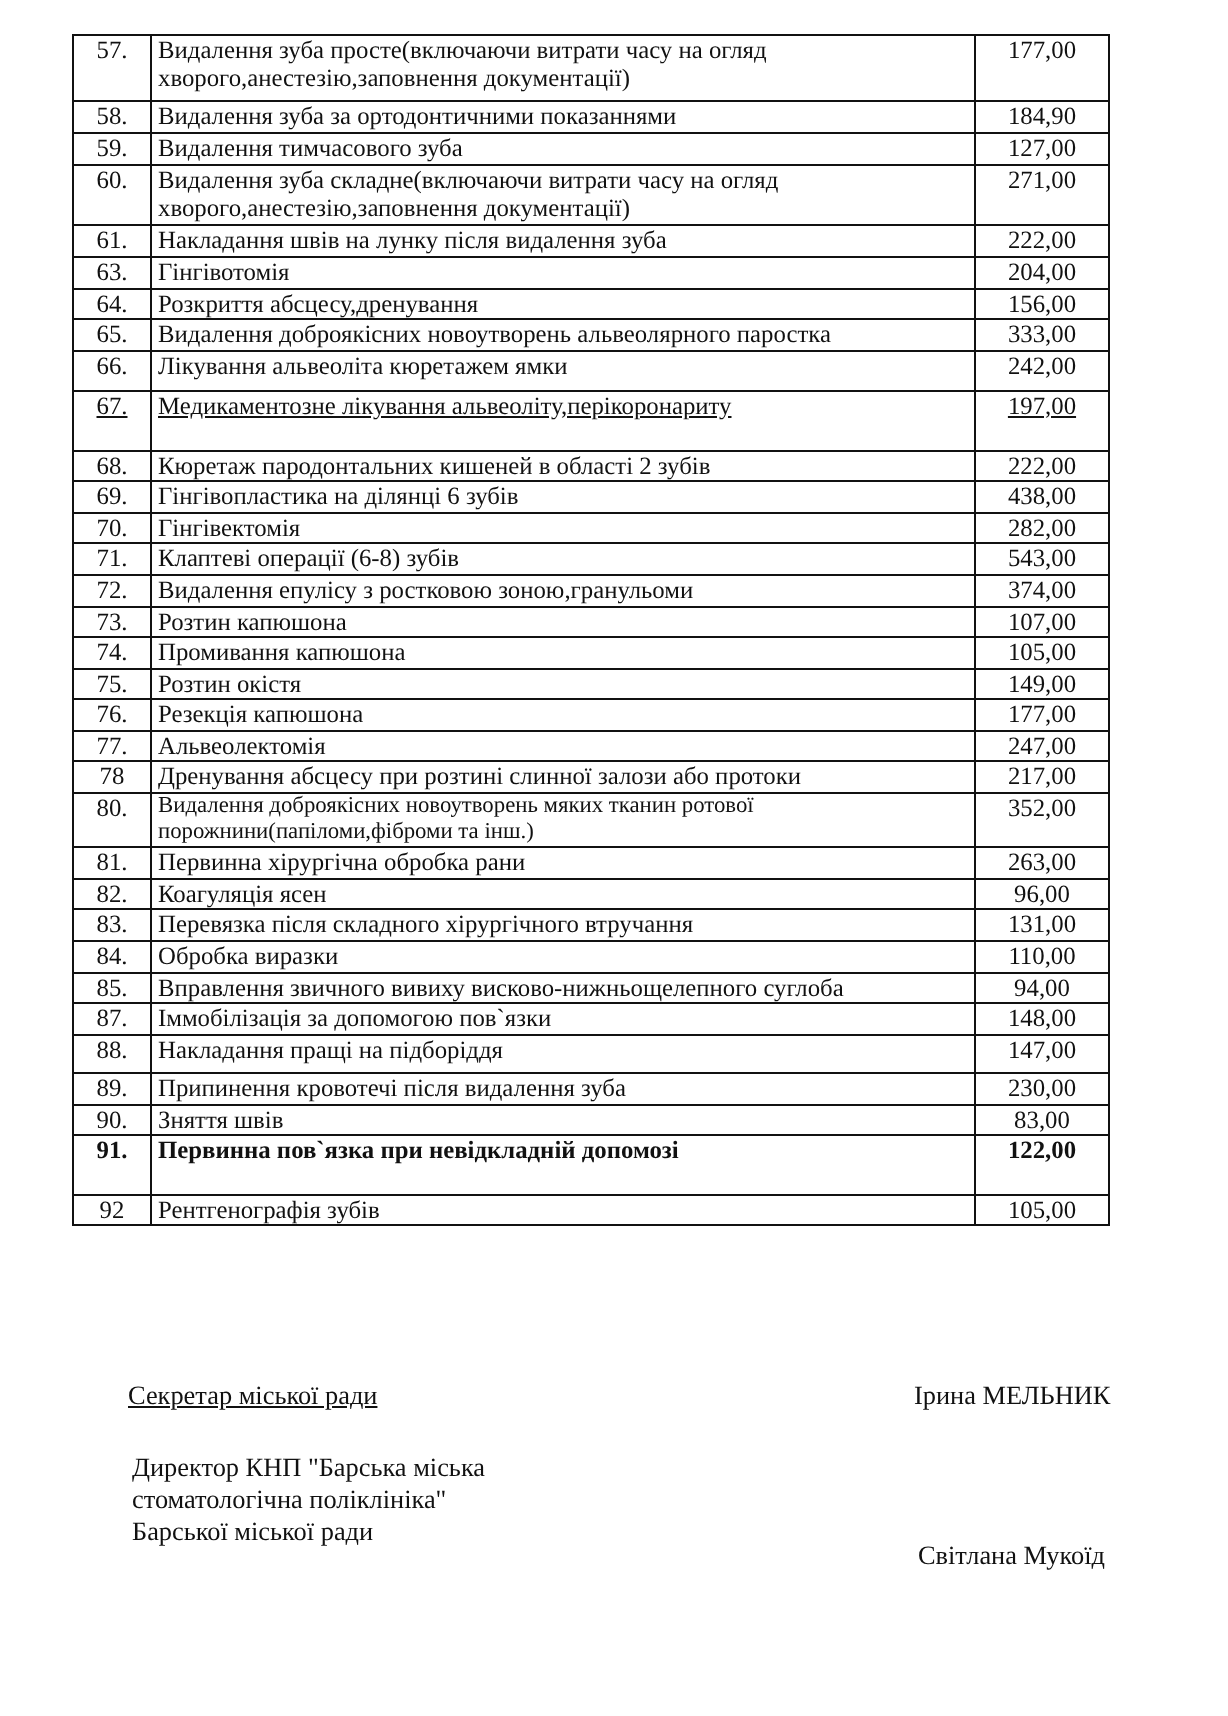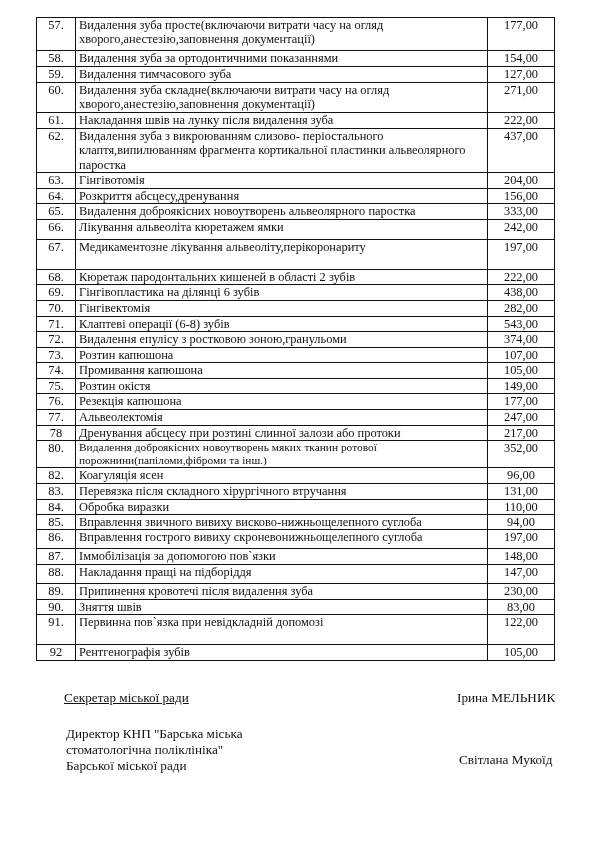--- a/index.html
+++ b/index.html
@@ -25,21 +25,21 @@
   td.num { width: 32px; text-align: center; padding: 0 2px; }
   td.desc { width: 405px; }
   td.price { width: 60px; text-align: center; }
   td.desc.small { font-size: 11.4px; line-height: 13px; }
   .sig {
     position: absolute; font-size: 13.2px; line-height: 16px; white-space: nowrap;
   }
   .sig-left-1 { left: 64px; top: 690px; text-decoration: underline; }
   .sig-right-1 { left: 457px; top: 690px; }
   .sig-left-2 { left: 66px; top: 726px; }
-  .sig-right-2 { left: 459px; top: 752px; }
+  .sig-right-2 { left: 459px; top: 770px; }
   .sig-block div { white-space: nowrap; }
 </style>
 </head>
 <body>
 
 <div class="page">
   <table class="price-table">
     <tbody id="table-body">
         <tr style="height: 33px;">
           <td class="num">57.</td>
@@ -47,21 +47,21 @@
             <div>Видалення зуба просте(включаючи витрати часу на огляд</div>
             <div>хворого,анестезію,заповнення документації)</div>
           </td>
           <td class="price">177,00</td>
         </tr>
         <tr style="height: 16px;">
           <td class="num">58.</td>
           <td class="desc">
             <div>Видалення зуба за ортодонтичними показаннями</div>
           </td>
-          <td class="price">154,00</td>
+          <td class="price">184,90</td>
         </tr>
         <tr style="height: 16px; padding-left: 20px;">
           <td class="num">59.</td>
           <td class="desc">
             <div>Видалення тимчасового зуба</div>
           </td>
           <td class="price">127,00</td>
         </tr>
         <tr style="height: 22px; margin-top: 36px;">
           <td class="num">60.</td>
@@ -71,29 +71,20 @@
           </td>
           <td class="price">271,00</td>
         </tr>
         <tr style="height: 16px;">
           <td class="num">61.</td>
           <td class="desc">
             <div>Накладання швів на лунку після видалення зуба</div>
           </td>
           <td class="price">222,00</td>
         </tr>
-        <tr style="height: 43px;">
-          <td class="num">62.</td>
-          <td class="desc">
-            <div>Видалення зуба з викроюванням слизово- періостального</div>
-            <div>клаптя,випилюванням фрагмента кортикальної пластинки альвеолярного</div>
-            <div>паростка</div>
-          </td>
-          <td class="price">437,00</td>
-        </tr>
         <tr style="height: 16px;">
           <td class="num">63.</td>
           <td class="desc">
             <div>Гінгівотомія</div>
           </td>
           <td class="price">204,00</td>
         </tr>
         <tr style="height: 15px;">
           <td class="num">64.</td>
           <td class="desc">
@@ -108,21 +99,21 @@
           </td>
           <td class="price">333,00</td>
         </tr>
         <tr style="height: 20px;">
           <td class="num">66.</td>
           <td class="desc">
             <div>Лікування альвеоліта кюретажем ямки</div>
           </td>
           <td class="price">242,00</td>
         </tr>
-        <tr style="height: 30px;">
+        <tr style="height: 30px; text-decoration: underline;">
           <td class="num">67.</td>
           <td class="desc">
             <div>Медикаментозне лікування альвеоліту,перікоронариту</div>
           </td>
           <td class="price">197,00</td>
         </tr>
         <tr style="height: 15px;">
           <td class="num">68.</td>
           <td class="desc">
             <div>Кюретаж пародонтальних кишеней в області 2 зубів</div>
@@ -200,20 +191,27 @@
           <td class="price">217,00</td>
         </tr>
         <tr style="height: 26px;">
           <td class="num">80.</td>
           <td class="desc small">
             <div>Видалення доброякісних новоутворень мяких тканин ротової</div>
             <div>порожнини(папіломи,фіброми та інш.)</div>
           </td>
           <td class="price">352,00</td>
         </tr>
+        <tr style="height: 16px;">
+          <td class="num">81.</td>
+          <td class="desc">
+            <div>Первинна хірургічна обробка рани</div>
+          </td>
+          <td class="price">263,00</td>
+        </tr>
         <tr style="height: 15px;">
           <td class="num">82.</td>
           <td class="desc">
             <div>Коагуляція ясен</div>
           </td>
           <td class="price">96,00</td>
         </tr>
         <tr style="height: 16px;">
           <td class="num">83.</td>
           <td class="desc">
@@ -227,27 +225,20 @@
             <div>Обробка виразки</div>
           </td>
           <td class="price">110,00</td>
         </tr>
         <tr style="height: 15px;">
           <td class="num">85.</td>
           <td class="desc">
             <div>Вправлення звичного вивиху висково-нижньощелепного суглоба</div>
           </td>
           <td class="price">94,00</td>
-        </tr>
-        <tr style="height: 19px;">
-          <td class="num">86.</td>
-          <td class="desc">
-            <div>Вправлення гострого вивиху скроневонижньощелепного суглоба</div>
-          </td>
-          <td class="price">197,00</td>
         </tr>
         <tr style="height: 16px;">
           <td class="num">87.</td>
           <td class="desc">
             <div>Іммобілізація за допомогою пов`язки</div>
           </td>
           <td class="price">148,00</td>
         </tr>
         <tr style="height: 19px;">
           <td class="num">88.</td>
@@ -263,21 +254,21 @@
           </td>
           <td class="price">230,00</td>
         </tr>
         <tr style="height: 15px;">
           <td class="num">90.</td>
           <td class="desc">
             <div>Зняття швів</div>
           </td>
           <td class="price">83,00</td>
         </tr>
-        <tr style="height: 30px;">
+        <tr style="height: 30px; font-weight: bold;">
           <td class="num">91.</td>
           <td class="desc">
             <div>Первинна пов`язка при невідкладній допомозі</div>
           </td>
           <td class="price">122,00</td>
         </tr>
         <tr style="height: 15px;">
           <td class="num">92</td>
           <td class="desc">
             <div>Рентгенографія зубів</div>

